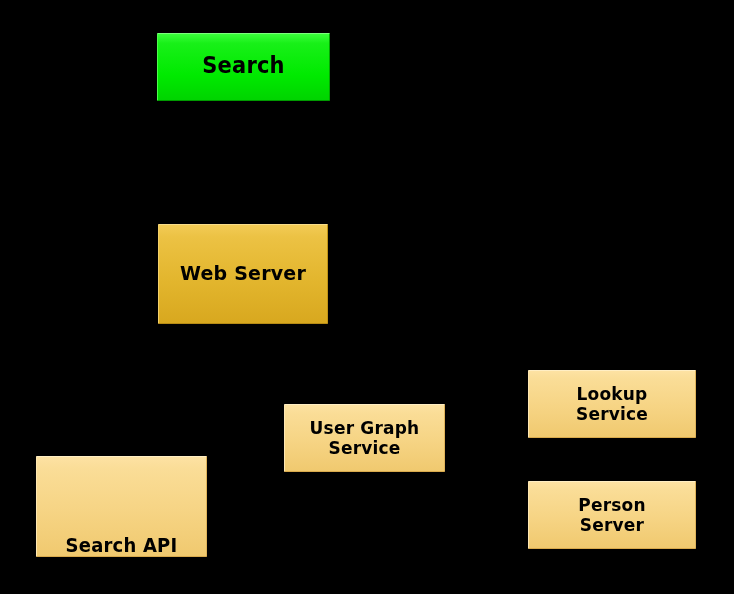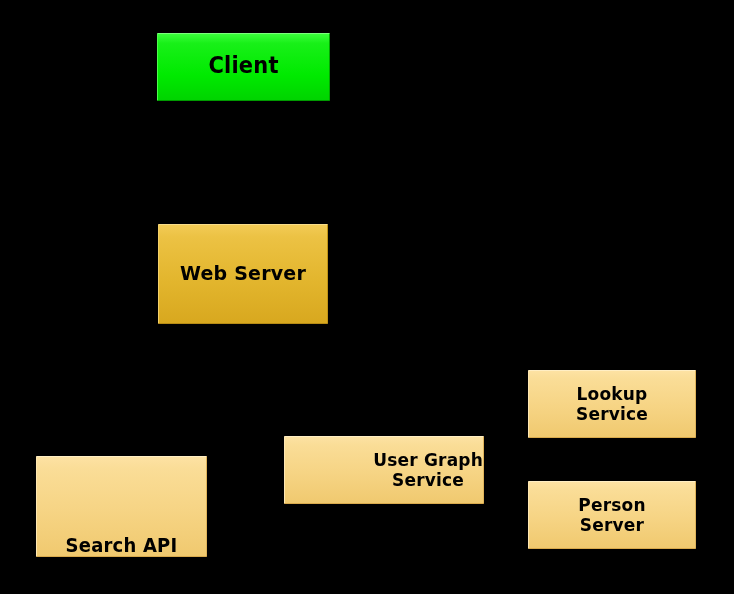--- a/index.html
+++ b/index.html
@@ -58,31 +58,31 @@
     border-top: 1px solid #ffeec4;
     border-left: 1px solid #fee7b2;
     border-right: 1px solid #dfb35a;
     border-bottom: 1px solid #d9aa4d;
   }
 
   
   #node-client        { left:157px; top:33px;  width:173px; height:68px;  font-size:21px; }
   #node-web-server    { left:158px; top:224px; width:170px; height:100px; font-size:19px; }
   #node-search-api    { left:36px;  top:456px; width:171px; height:101px; font-size:18px;align-items:flex-end; }
-  #node-user-graph    { left:284px; top:436px; width:200px; height:68px;  font-size:17px;justify-content:flex-end; }
+  #node-user-graph    { left:284px; top:404px; width:161px; height:68px;  font-size:17px; }
   #node-lookup        { left:528px; top:370px; width:168px; height:68px;  font-size:17px; }
   #node-person-server { left:528px; top:481px; width:168px; height:68px;  font-size:17px; }
 </style>
 </head>
 <body>
 
 <div id="canvas">
 
   <div class="node green" id="node-client">
-    <span class="label">Client</span>
+    <span class="label">Search</span>
   </div>
 
   <div class="node amber" id="node-web-server">
     <span class="label">Web Server</span>
   </div>
 
   <div class="node sand" id="node-search-api">
     <span class="label">Search API</span>
   </div>
 

